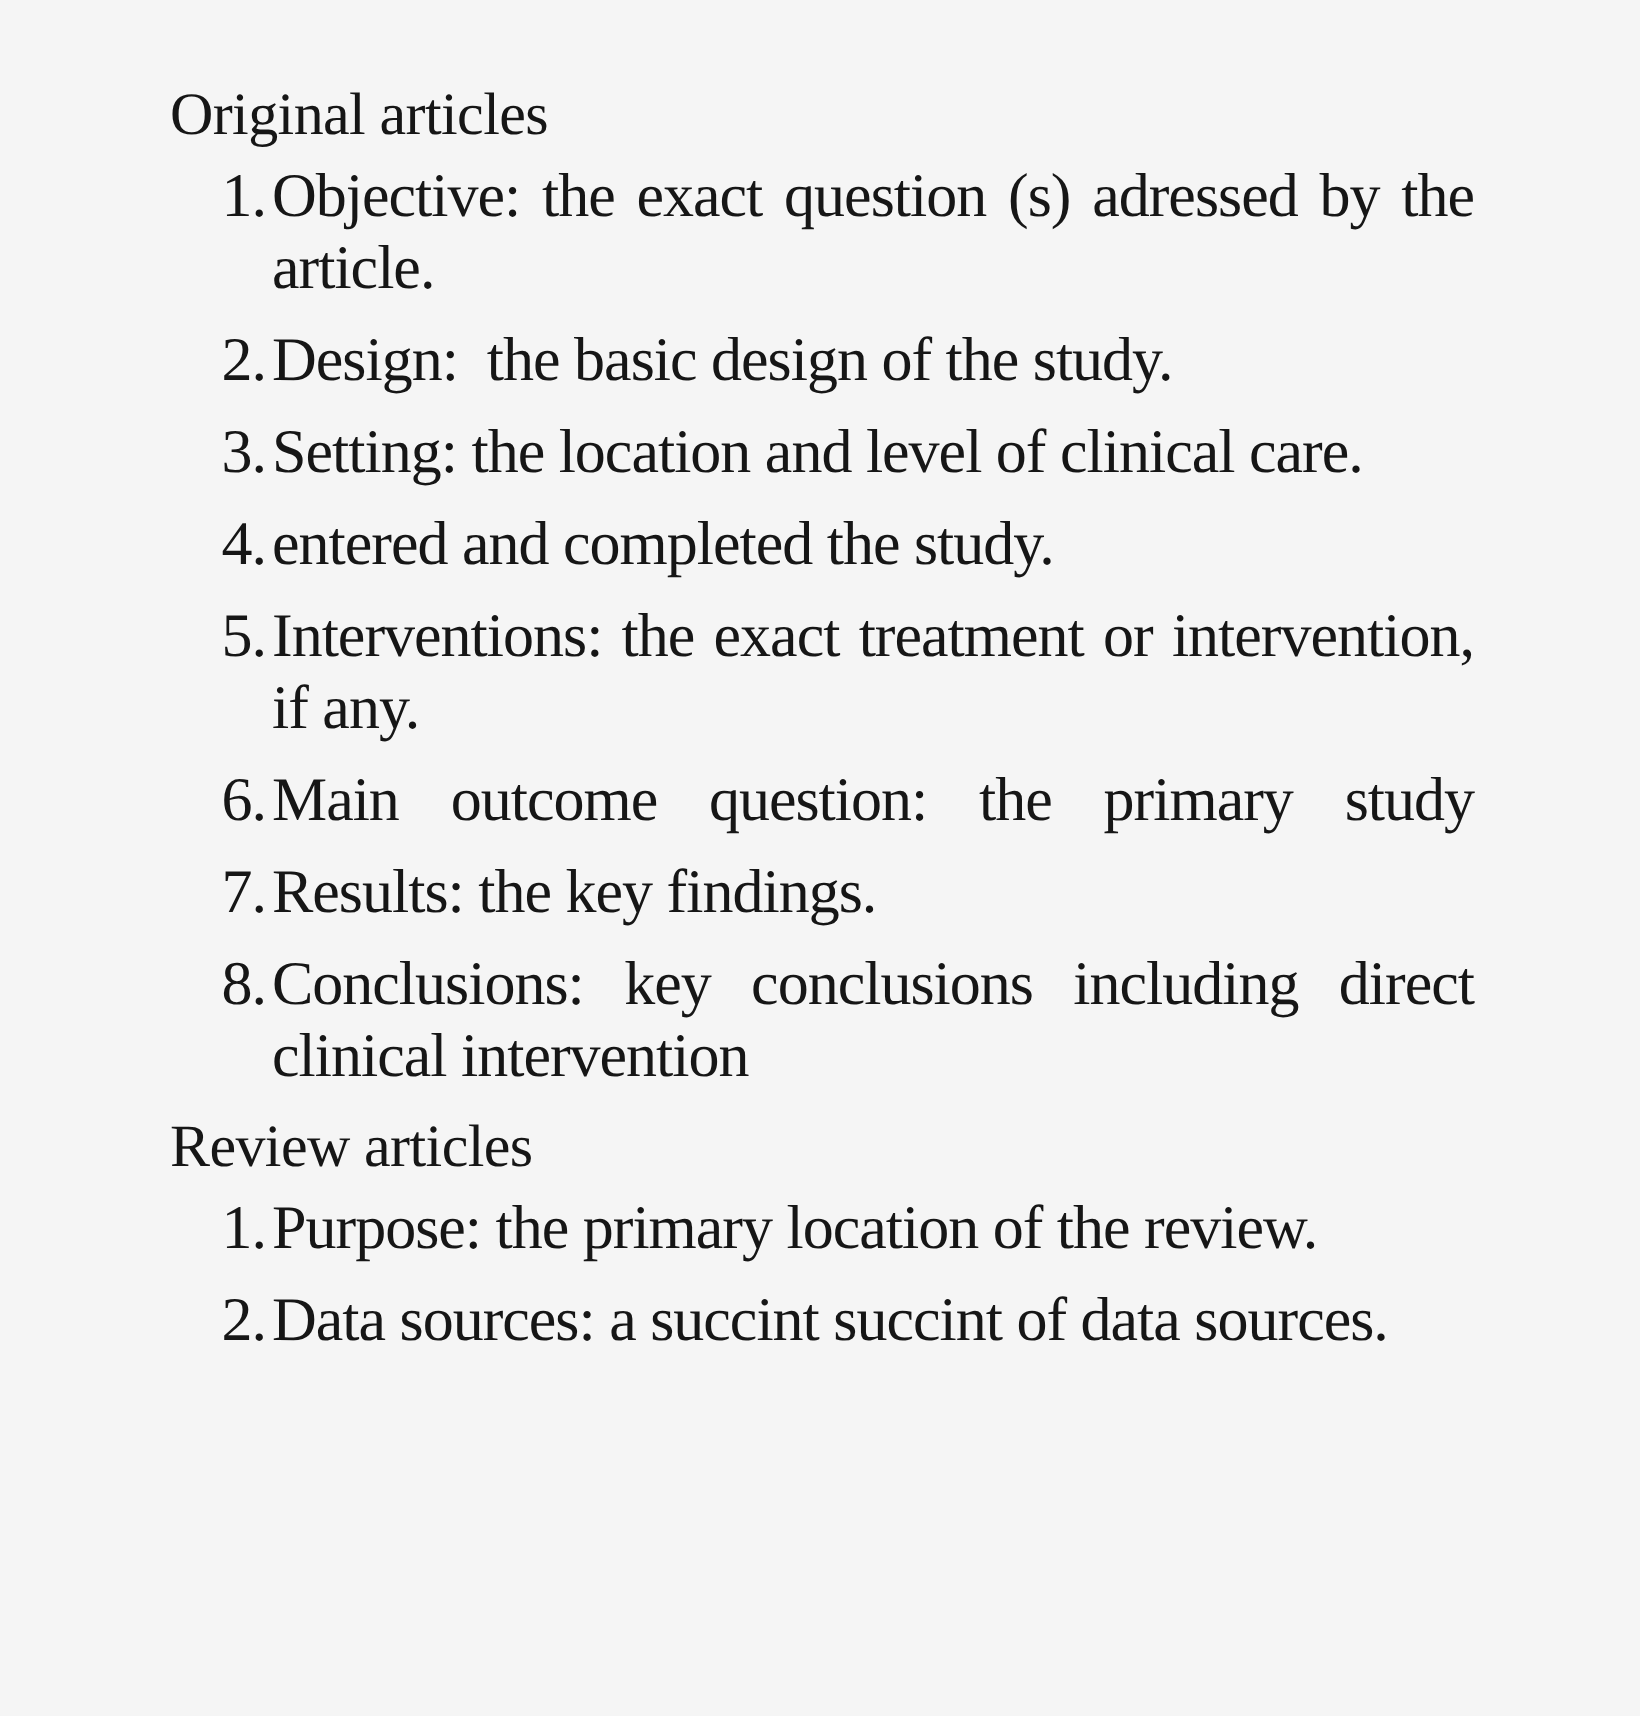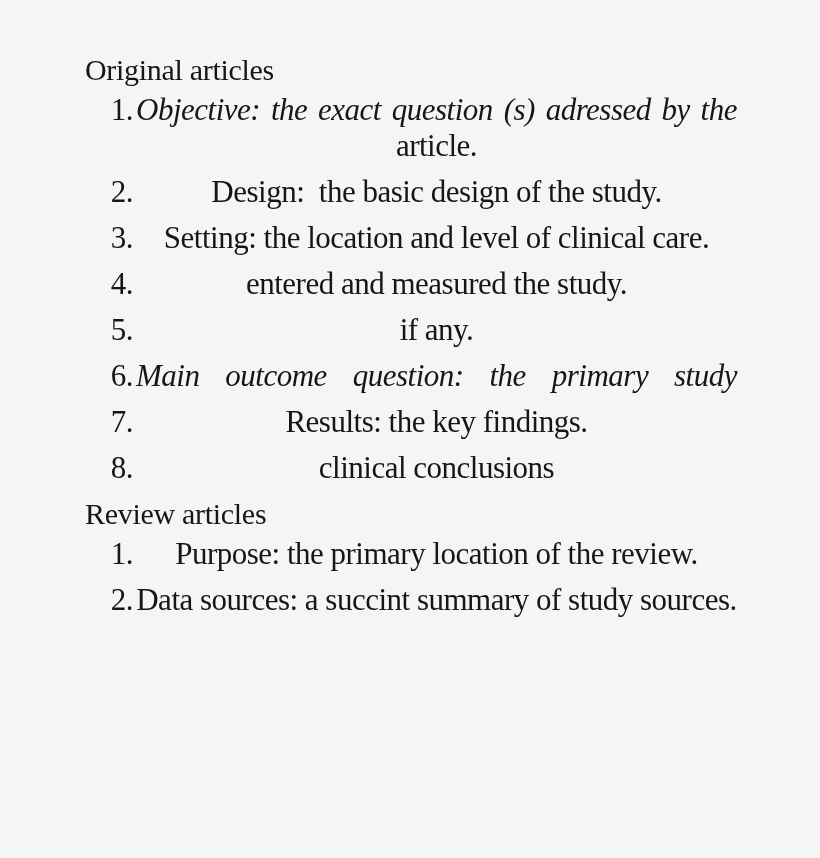--- a/index.html
+++ b/index.html
@@ -1,37 +1,37 @@
 <!DOCTYPE html>
 <html><head>
 <meta charset="utf-8">
 <style>
   html,body{margin:0;padding:0}
   body{
     width:820px;height:858px;overflow:hidden;
     background:#f5f5f5;color:#161616;
     font-family:"Liberation Serif","DejaVu Serif",serif;
   }
-  .page{padding-top:52px;}
+  .page{padding-top:40px;}
   .section-heading{
     font-size:30px;line-height:36px;
     margin:0 83px 4px 85px;letter-spacing:-0.3px;
   }
   .section-review .section-heading{margin-top:2px;}
   .item{
     position:relative;
     margin:0 83px 10px 136px;
     font-size:31px;line-height:36px;letter-spacing:-0.5px;
   }
   .num{
     position:absolute;right:100%;top:0;
     padding-right:3px;white-space:nowrap;
   }
-  .line{text-align:center;}
-  .line.fill{text-align:justify;text-align-last:justify;font-style:italic;}
+  .line{text-align:left;}
+  .line.fill{text-align:justify;text-align-last:justify;}
 </style>
 </head>
 <body style="background: rgb(245, 245, 245); color: rgb(22, 22, 22);">
 
 <div class="page">
 
   <div class="section section-original">
     <div class="section-heading">Original articles</div>
 
     <div class="list">
@@ -47,57 +47,59 @@
         <div class="line">Design: &nbsp;the basic design of the study.</div>
       </div>
 
       <div class="item">
         <span class="num">3.</span>
         <div class="line">Setting: the location and level of clinical care.</div>
       </div>
 
       <div class="item">
         <span class="num">4.</span>
-        <div class="line">entered and measured the study.</div>
+        <div class="line">entered and completed the study.</div>
       </div>
 
       <div class="item">
         <span class="num">5.</span>
+        <div class="line fill">Interventions: the exact treatment or intervention,</div>
         <div class="line">if any.</div>
       </div>
 
       <div class="item">
         <span class="num">6.</span>
         <div class="line fill">Main outcome question: the primary study</div>
       </div>
 
       <div class="item">
         <span class="num">7.</span>
         <div class="line">Results: the key findings.</div>
       </div>
 
       <div class="item">
         <span class="num">8.</span>
-        <div class="line">clinical conclusions</div>
+        <div class="line fill">Conclusions: key conclusions including direct</div>
+        <div class="line">clinical intervention</div>
       </div>
 
     </div>
   </div>
 
   <div class="section section-review">
     <div class="section-heading">Review articles</div>
 
     <div class="list">
 
       <div class="item">
         <span class="num">1.</span>
         <div class="line">Purpose: the primary location of the review.</div>
       </div>
 
       <div class="item">
         <span class="num">2.</span>
-        <div class="line">Data sources: a succint summary of study sources.</div>
+        <div class="line">Data sources: a succint succint of data sources.</div>
       </div>
 
     </div>
   </div>
 
 </div>
 
 </body></html>

